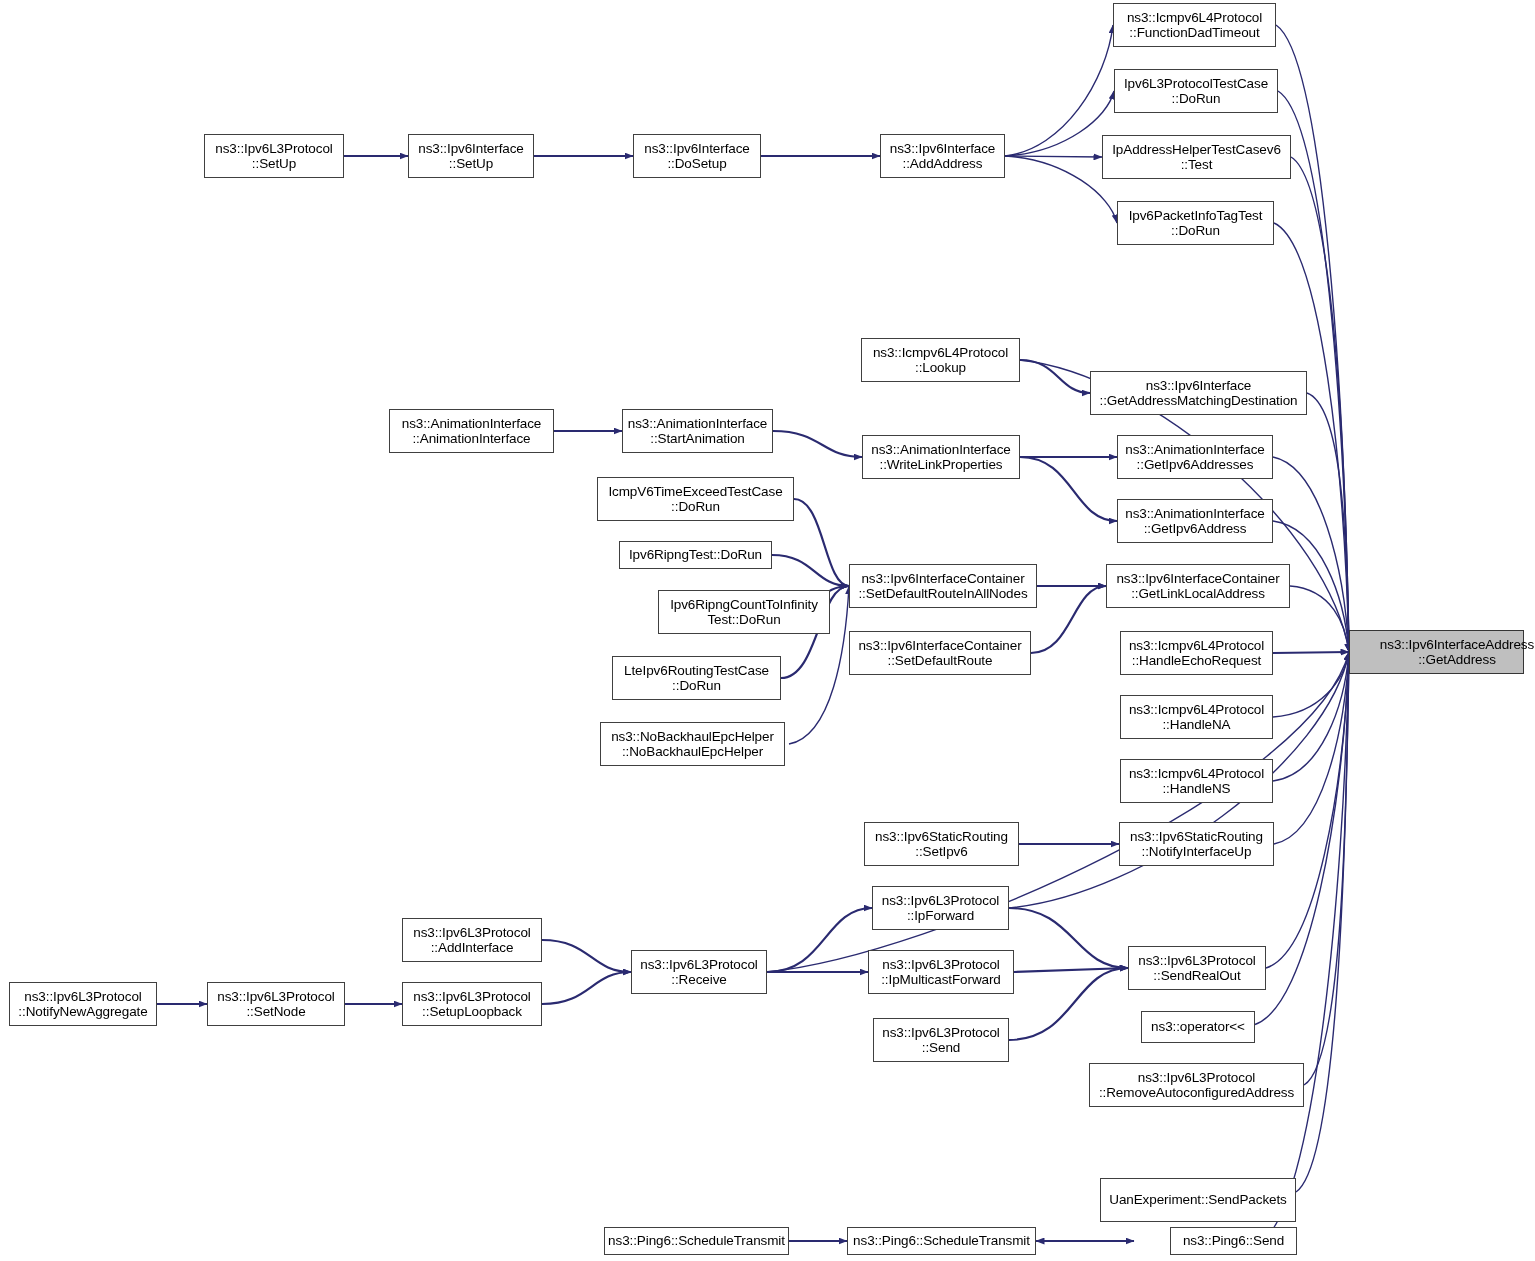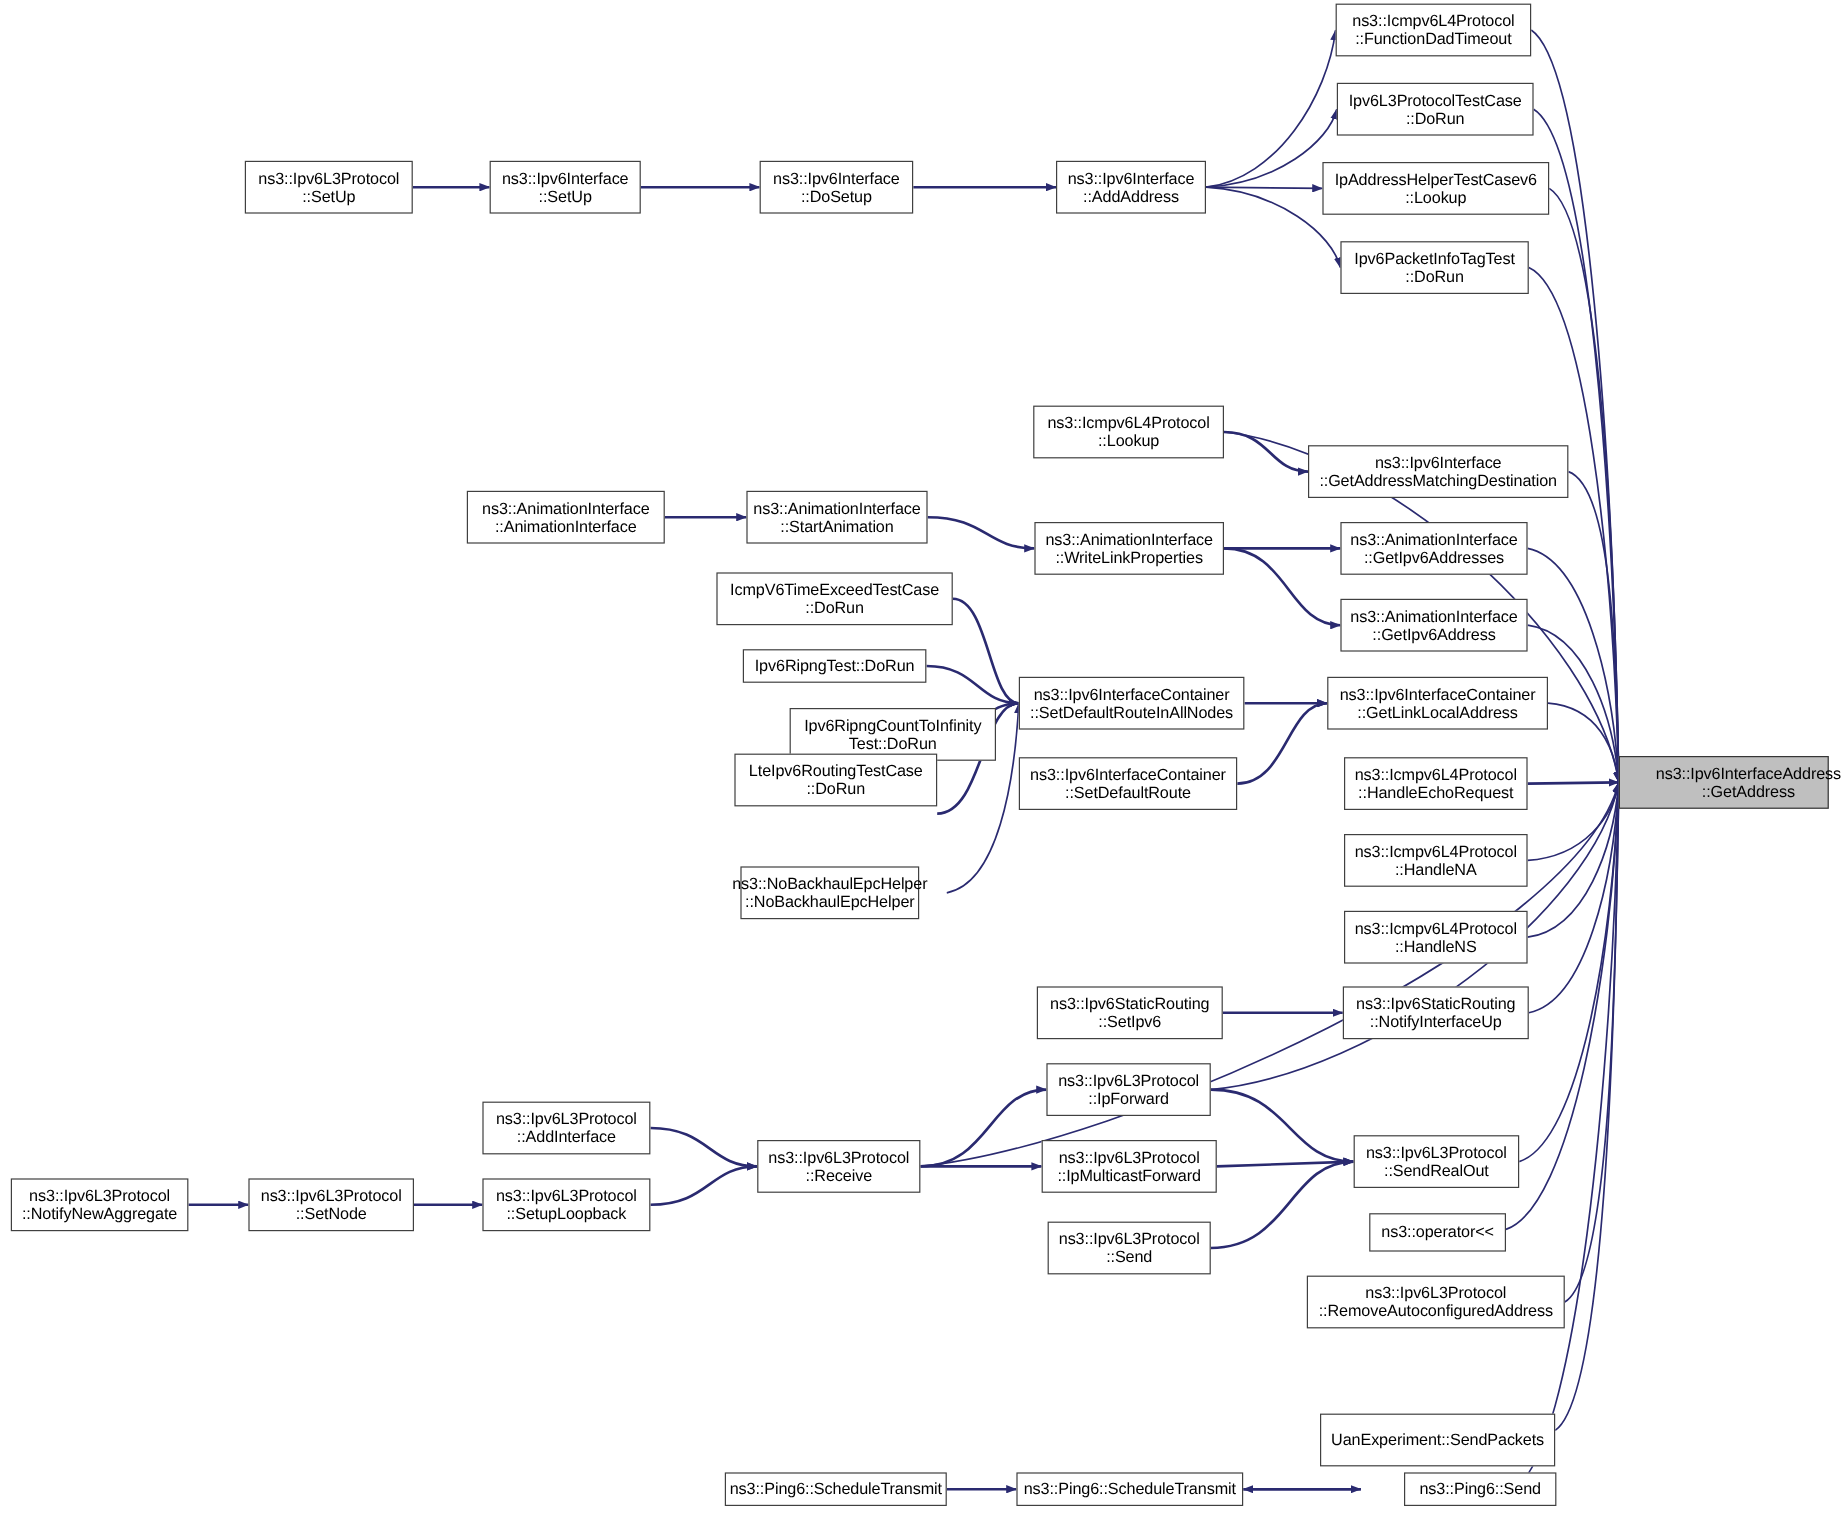--- a/index.html
+++ b/index.html
@@ -117,21 +117,21 @@
 ::SetUp</div>
       <div class="node" style="left: 633px; top: 134px; width: 128px; height: 44px;">ns3::Ipv6Interface
 ::DoSetup</div>
       <div class="node" style="left: 880px; top: 134px; width: 125px; height: 44px;">ns3::Ipv6Interface
 ::AddAddress</div>
       <div class="node" style="left: 1113px; top: 3px; width: 163px; height: 44px;">ns3::Icmpv6L4Protocol
 ::FunctionDadTimeout</div>
       <div class="node" style="left: 1114px; top: 69px; width: 164px; height: 44px;">Ipv6L3ProtocolTestCase
 ::DoRun</div>
       <div class="node" style="left: 1102px; top: 135px; width: 189px; height: 44px;">IpAddressHelperTestCasev6
-::Lookup</div>
+::Test</div>
       <div class="node" style="left: 1117px; top: 201px; width: 157px; height: 44px;">Ipv6PacketInfoTagTest
 ::DoRun</div>
       <div class="node" style="left: 861px; top: 338px; width: 159px; height: 44px;">ns3::Icmpv6L4Protocol
 ::Lookup</div>
       <div class="node" style="left: 1090px; top: 371px; width: 217px; height: 44px;">ns3::Ipv6Interface
 ::GetAddressMatchingDestination</div>
       <div class="node" style="left: 389px; top: 409px; width: 165px; height: 44px;">ns3::AnimationInterface
 ::AnimationInterface</div>
       <div class="node" style="left: 622px; top: 409px; width: 151px; height: 44px;">ns3::AnimationInterface
 ::StartAnimation</div>
@@ -139,23 +139,23 @@
 ::WriteLinkProperties</div>
       <div class="node" style="left: 1117px; top: 435px; width: 156px; height: 44px;">ns3::AnimationInterface
 ::GetIpv6Addresses</div>
       <div class="node" style="left: 1117px; top: 499px; width: 156px; height: 44px;">ns3::AnimationInterface
 ::GetIpv6Address</div>
       <div class="node" style="left: 597px; top: 477px; width: 197px; height: 44px;">IcmpV6TimeExceedTestCase
 ::DoRun</div>
       <div class="node" style="left: 619px; top: 541px; width: 153px; height: 28px;">Ipv6RipngTest::DoRun</div>
       <div class="node" style="left: 610px; top: 590px; width: 172px; height: 44px; margin-left: 48px;">Ipv6RipngCountToInfinity
 Test::DoRun</div>
-      <div class="node" style="left: 612px; top: 628px; width: 169px; height: 44px;">LteIpv6RoutingTestCase
+      <div class="node" style="left: 612px; top: 656px; width: 169px; height: 44px;">LteIpv6RoutingTestCase
 ::DoRun</div>
-      <div class="node" style="left: 617px; top: 722px; width: 149px; height: 44px;">ns3::NoBackhaulEpcHelper
+      <div class="node" style="left: 600px; top: 722px; width: 185px; height: 44px;">ns3::NoBackhaulEpcHelper
 ::NoBackhaulEpcHelper</div>
       <div class="node" style="left: 849px; top: 564px; width: 188px; height: 44px;">ns3::Ipv6InterfaceContainer
 ::SetDefaultRouteInAllNodes</div>
       <div class="node" style="left: 849px; top: 631px; width: 182px; height: 44px;">ns3::Ipv6InterfaceContainer
 ::SetDefaultRoute</div>
       <div class="node" style="left: 1106px; top: 564px; width: 184px; height: 44px;">ns3::Ipv6InterfaceContainer
 ::GetLinkLocalAddress</div>
       <div class="node" style="left: 1120px; top: 631px; width: 153px; height: 44px;">ns3::Icmpv6L4Protocol
 ::HandleEchoRequest</div>
       <div class="node" style="left: 1120px; top: 695px; width: 153px; height: 44px;">ns3::Icmpv6L4Protocol

